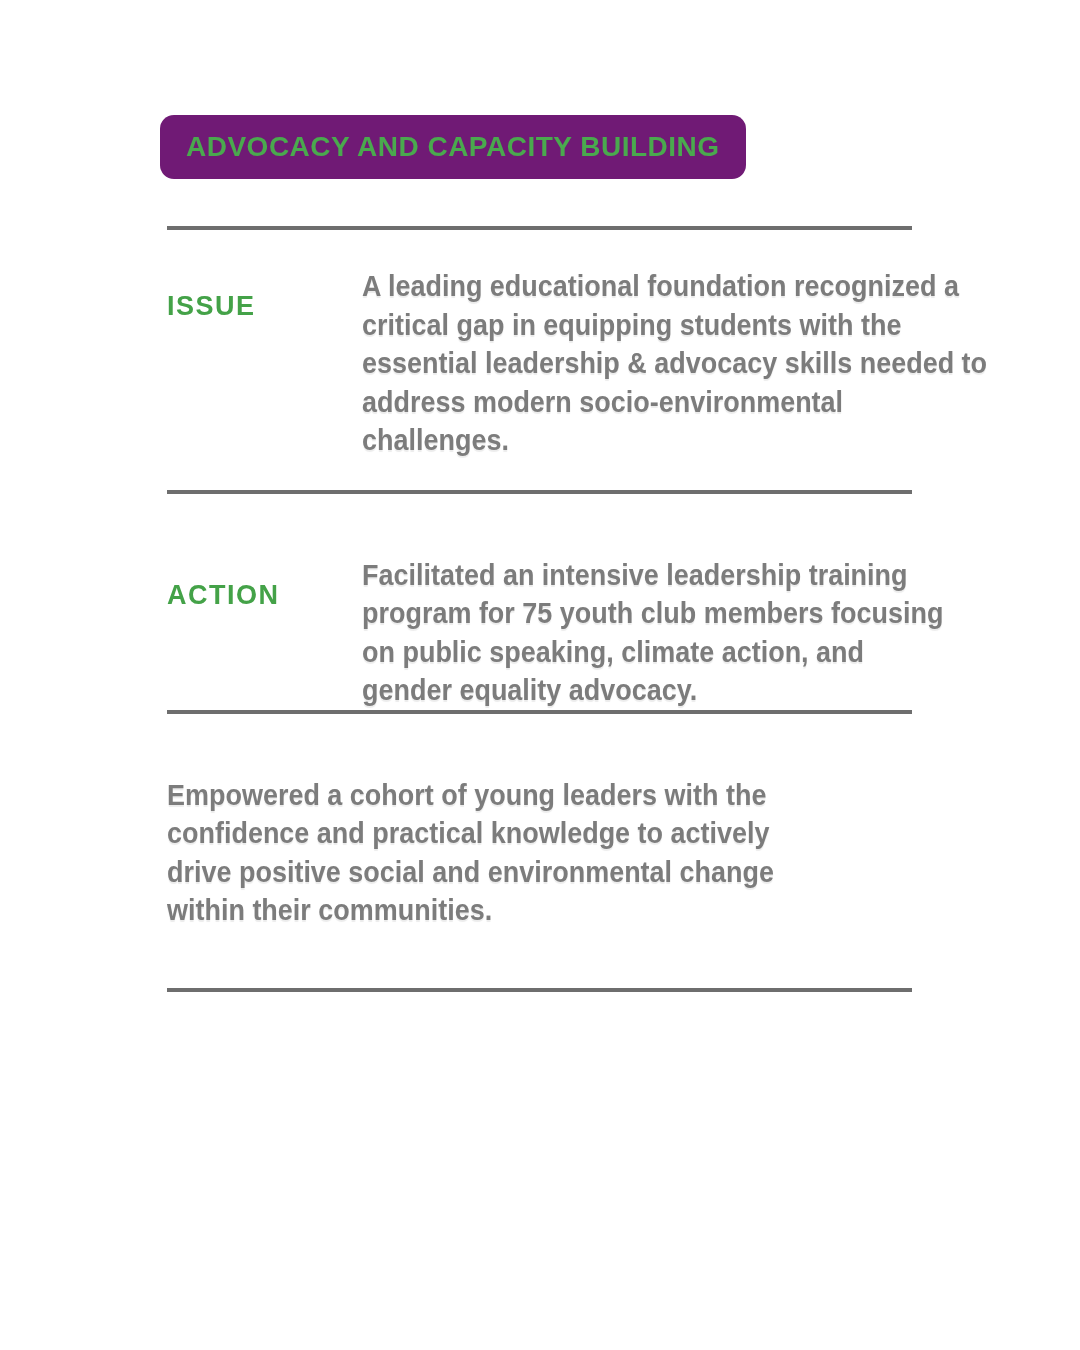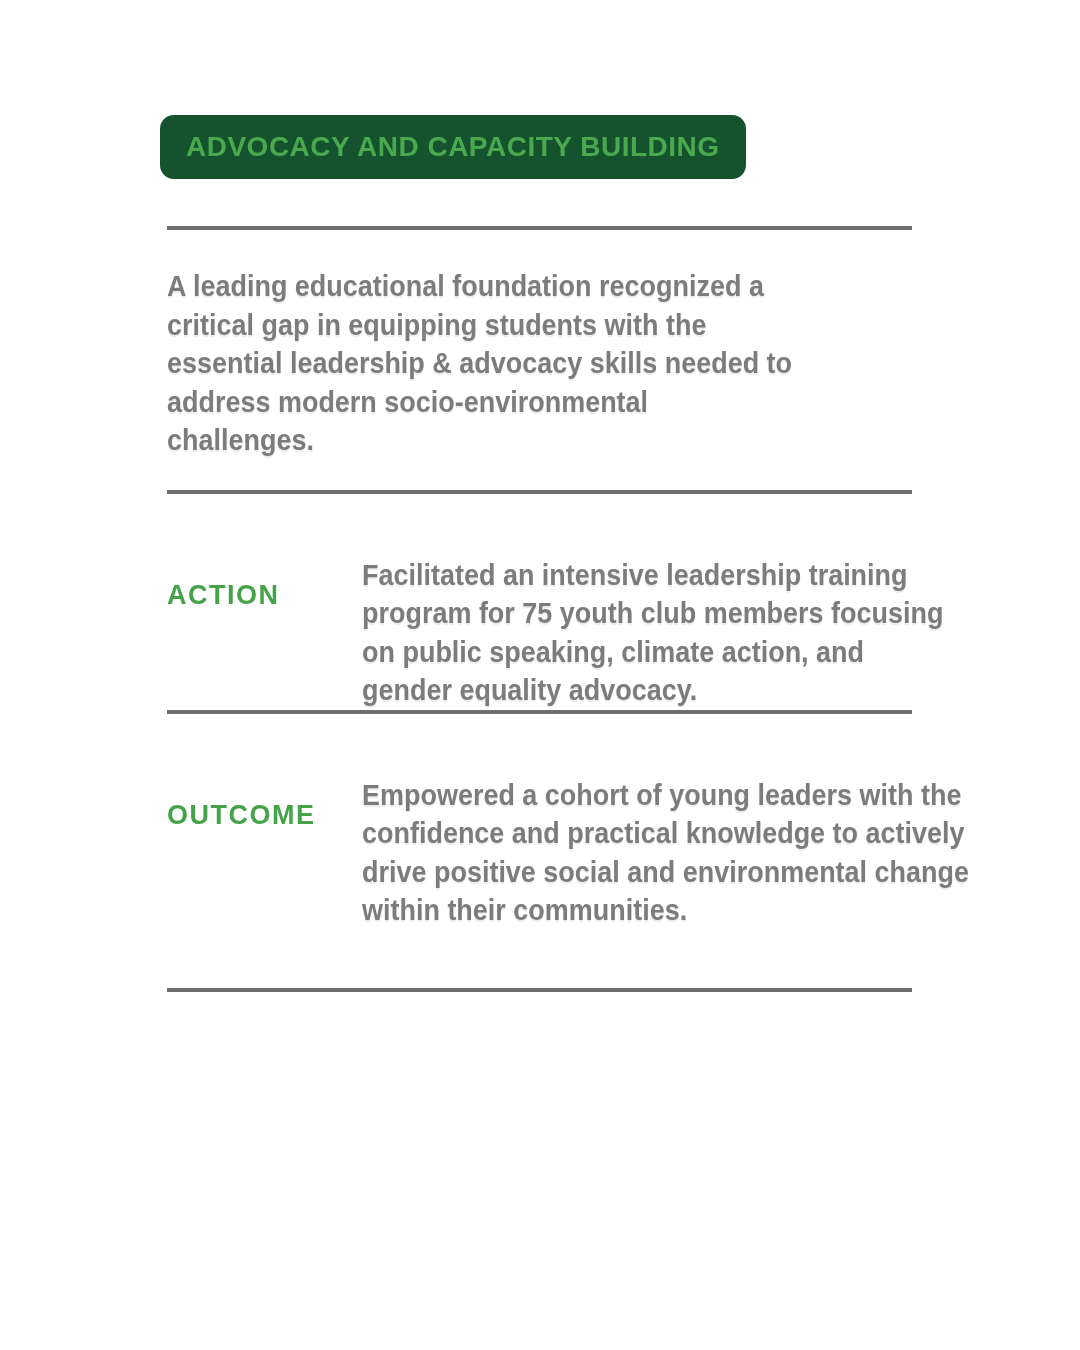--- a/index.html
+++ b/index.html
@@ -12,21 +12,21 @@
     width: 1080px;
     height: 1350px;
     background: #ffffff;
     overflow: hidden;
     font-family: "Liberation Sans", sans-serif;
   }
   
   .badge {
     display: inline-block;
     margin: 115px 0 0 160px;
-    background: #14532d;
+    background: #701a75;
     border-radius: 14px;
     height: 64px;
     line-height: 64px;
     padding: 0 26px;
   }
   .badge-label {
     font-size: 28px;
     font-weight: bold;
     color: #4aa94e;
     letter-spacing: 0.5px;
@@ -99,20 +99,23 @@
 <div class="page">
 
   <div class="badge">
     <span class="badge-label">ADVOCACY AND CAPACITY BUILDING</span>
   </div>
 
 
   <div class="rule rule-top"></div>
 
   <section class="row row-issue">
+    <div class="label-col">
+      <span class="slabel">ISSUE</span>
+    </div>
     <div class="body-col">
       <p class="sbody">A leading educational foundation recognized a
 critical gap in equipping students with the
 essential leadership &amp; advocacy skills needed to
 address modern socio-environmental
 challenges.</p>
     </div>
   </section>
 
   <div class="rule"></div>
@@ -125,23 +128,20 @@
       <p class="sbody">Facilitated an intensive leadership training
 program for 75 youth club members focusing
 on public speaking, climate action, and
 gender equality advocacy.</p>
     </div>
   </section>
 
   <div class="rule"></div>
 
   <section class="row row-outcome">
-    <div class="label-col">
-      <span class="slabel">OUTCOME</span>
-    </div>
     <div class="body-col">
       <p class="sbody">Empowered a cohort of young leaders with the
 confidence and practical knowledge to actively
 drive positive social and environmental change
 within their communities.</p>
     </div>
   </section>
 
   <div class="rule"></div>
 

